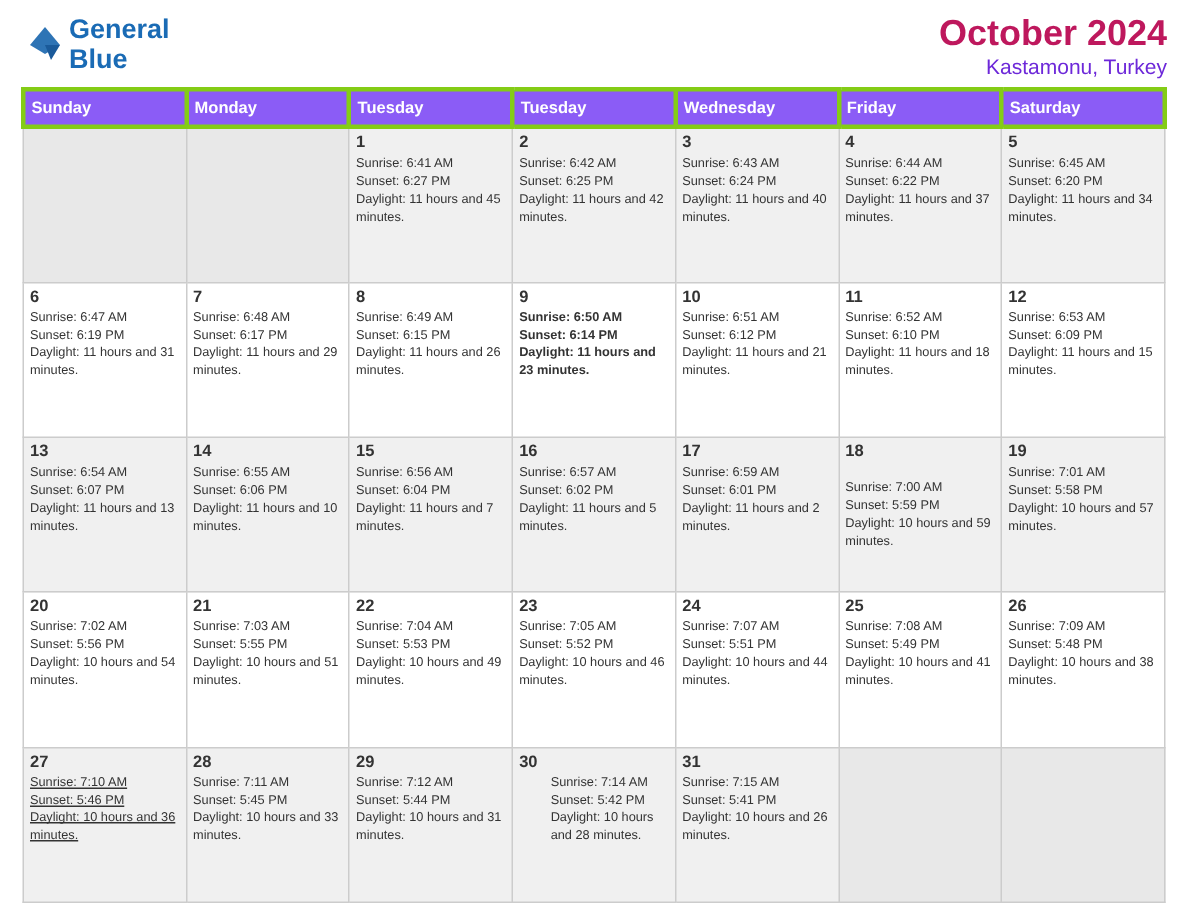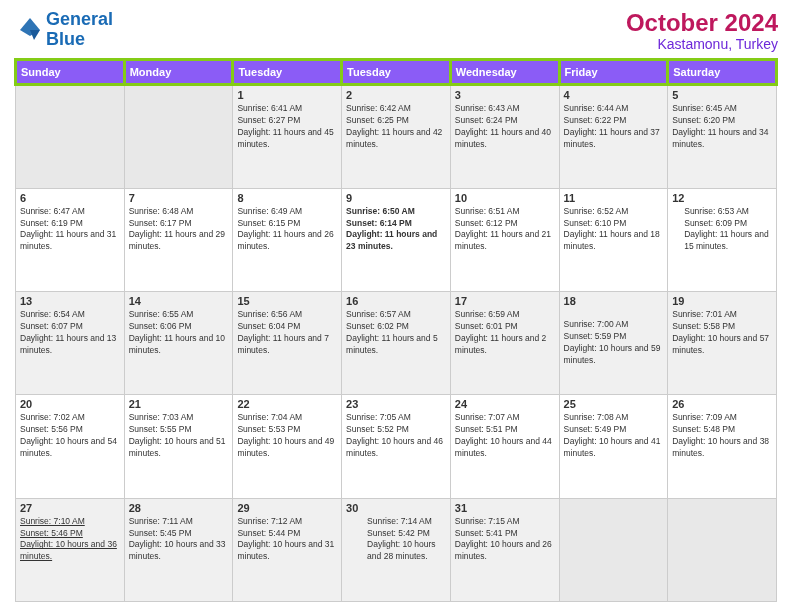--- a/index.html
+++ b/index.html
@@ -199,21 +199,21 @@
 Daylight: 11 hours and 21 minutes.</div>
           </td>
           <td>
             <span class="day-num">11</span>
             <div class="day-info" style="white-space: pre-line;">Sunrise: 6:52 AM
 Sunset: 6:10 PM
 Daylight: 11 hours and 18 minutes.</div>
           </td>
           <td>
             <span class="day-num">12</span>
-            <div class="day-info" style="white-space: pre-line; margin-left: 12px;">Sunrise: 6:53 AM
+            <div class="day-info" style="white-space: pre-line;">Sunrise: 6:53 AM
 Sunset: 6:09 PM
 Daylight: 11 hours and 15 minutes.</div>
           </td>
         </tr>
         <tr class="row-shaded">
           <td>
             <span class="day-num">13</span>
             <div class="day-info" style="white-space: pre-line;">Sunrise: 6:54 AM
 Sunset: 6:07 PM
 Daylight: 11 hours and 13 minutes.</div>

